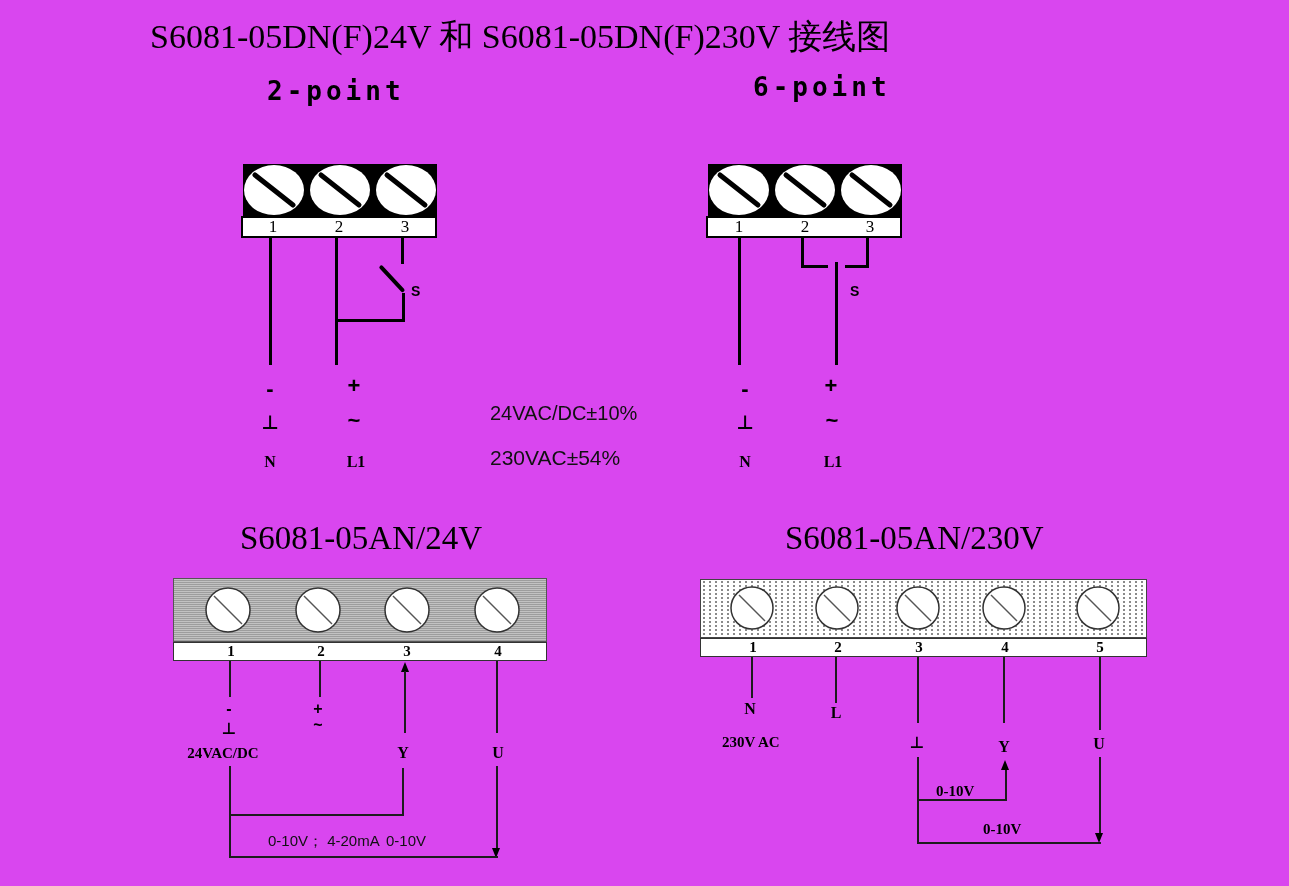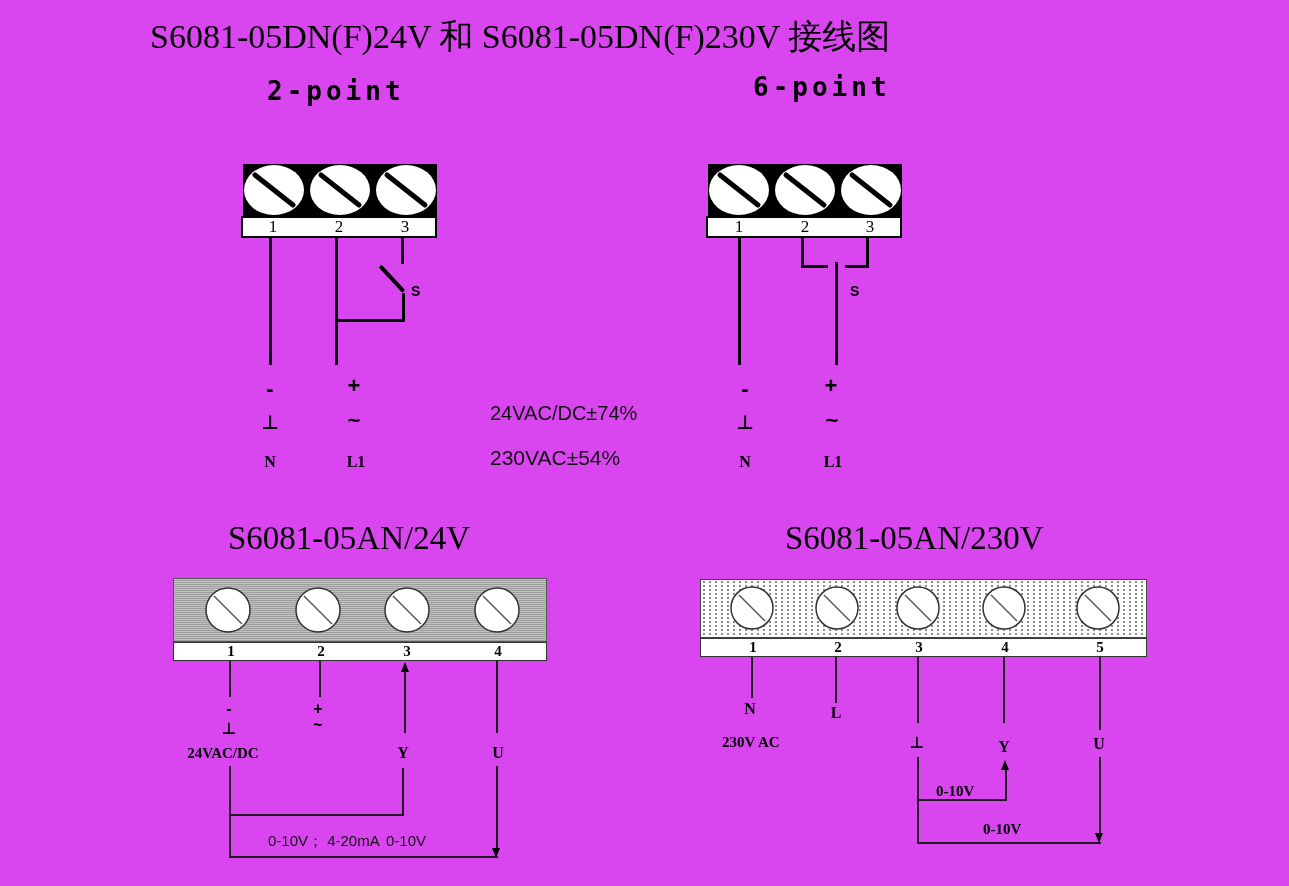--- a/index.html
+++ b/index.html
@@ -91,21 +91,21 @@
   <div class="hw" style="left:336px;top:319px;width:69px;"></div>
   <div class="abs swlabel" style="left:411px;top:283px;">S</div>
 
   <div class="abs ctr sym" style="left:270px;top:382px;">-</div>
   <div class="abs ctr sym" style="left:354px;top:379px;">+</div>
   <div class="abs ctr gnd" style="left:270px;top:414px;">⊥</div>
   <div class="abs ctr sym" style="left:354px;top:414px;">~</div>
   <div class="abs ctr wlabel" style="left:270px;top:453px;">N</div>
   <div class="abs ctr wlabel" style="left:356px;top:453px;">L1</div>
 
-  <div class="abs supplytxt nowrap" style="left:490px;top:402px;">24VAC/DC±74%</div>
+  <div class="abs supplytxt nowrap" style="left:490px;top:402px;">24VAC/DC±10%</div>
   <div class="abs supplytxt nowrap" style="left:490px;top:446px;font-size:21px;">230VAC±54%</div>
 
   <div class="abs ptlabel" style="left:738px;top:72px;">6-point</div>
 
   <svg class="abs" style="left:708px;top:164px;" width="194" height="52">
     <rect width="194" height="52" fill="#000"></rect>
     <g fill="#ffffff">
       <ellipse cx="31" cy="26" rx="30" ry="25"></ellipse>
       <ellipse cx="97" cy="26" rx="30" ry="25"></ellipse>
       <ellipse cx="163" cy="26" rx="30" ry="25"></ellipse>
@@ -131,21 +131,21 @@
   <div class="vw" style="left:835px;top:262px;height:103px;"></div>
   <div class="abs swlabel" style="left:850px;top:283px;">S</div>
 
   <div class="abs ctr sym" style="left:745px;top:382px;">-</div>
   <div class="abs ctr sym" style="left:831px;top:379px;">+</div>
   <div class="abs ctr gnd" style="left:745px;top:414px;">⊥</div>
   <div class="abs ctr sym" style="left:832px;top:414px;">~</div>
   <div class="abs ctr wlabel" style="left:745px;top:453px;">N</div>
   <div class="abs ctr wlabel" style="left:833px;top:453px;">L1</div>
 
-  <div class="abs subtitle nowrap" style="left:228px;top:520px;text-align:center;">S6081-05AN/24V</div>
+  <div class="abs subtitle nowrap" style="left:240px;top:520px;text-align:center;">S6081-05AN/24V</div>
 
   <div class="hatchblock" style="left:173px;top:578px;width:374px;height:64px;"></div>
   <svg class="abs" style="left:173px;top:578px;" width="374" height="64">
     <g fill="#ffffff" stroke="#333" stroke-width="1.5">
       <circle cx="55" cy="32" r="22"></circle>
       <circle cx="145" cy="32" r="22"></circle>
       <circle cx="234" cy="32" r="22"></circle>
       <circle cx="324" cy="32" r="22"></circle>
     </g>
     <g stroke="#555" stroke-width="1.5">

